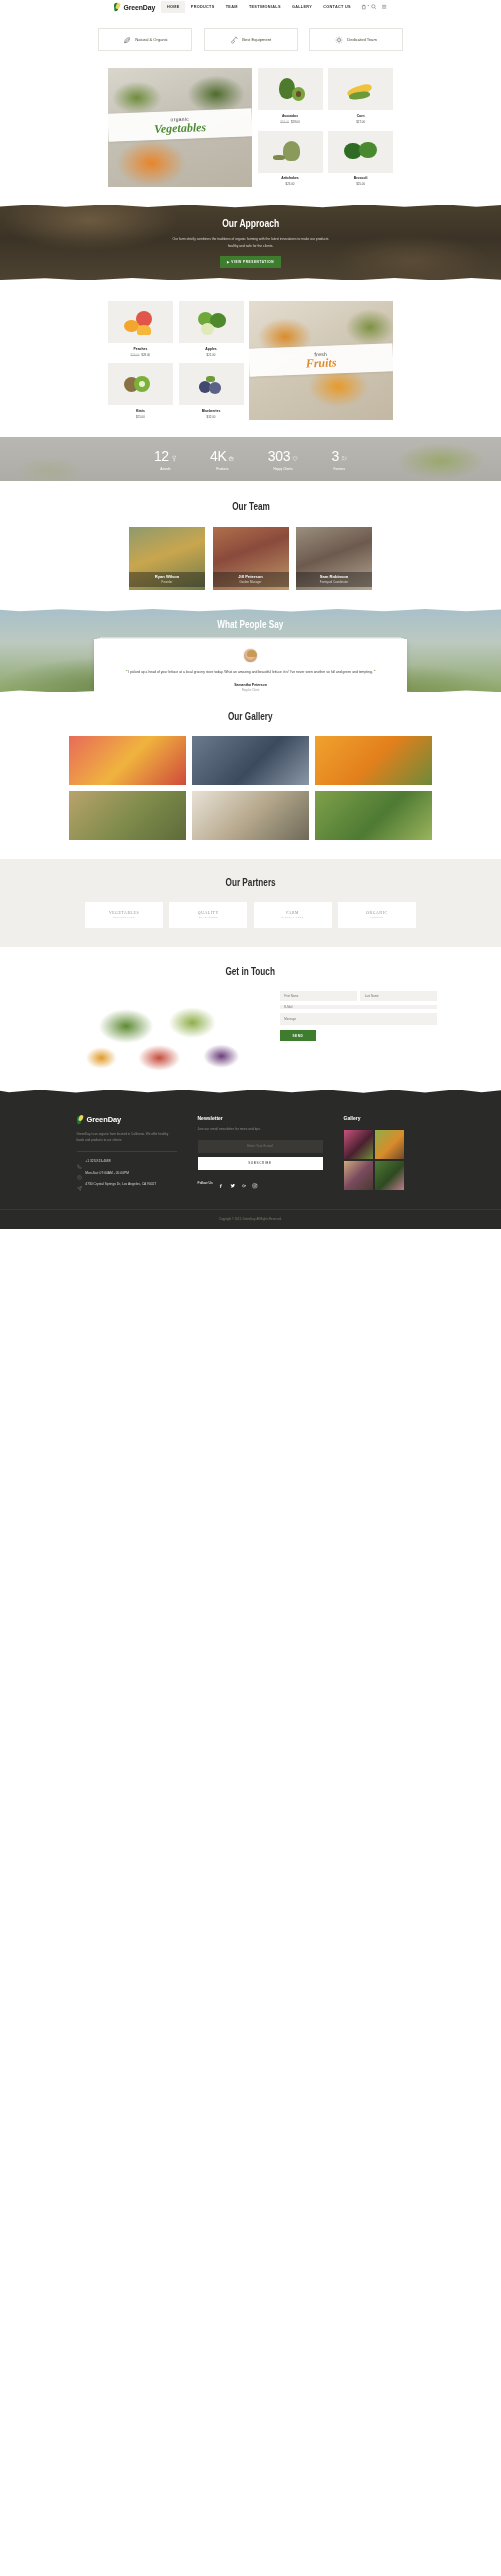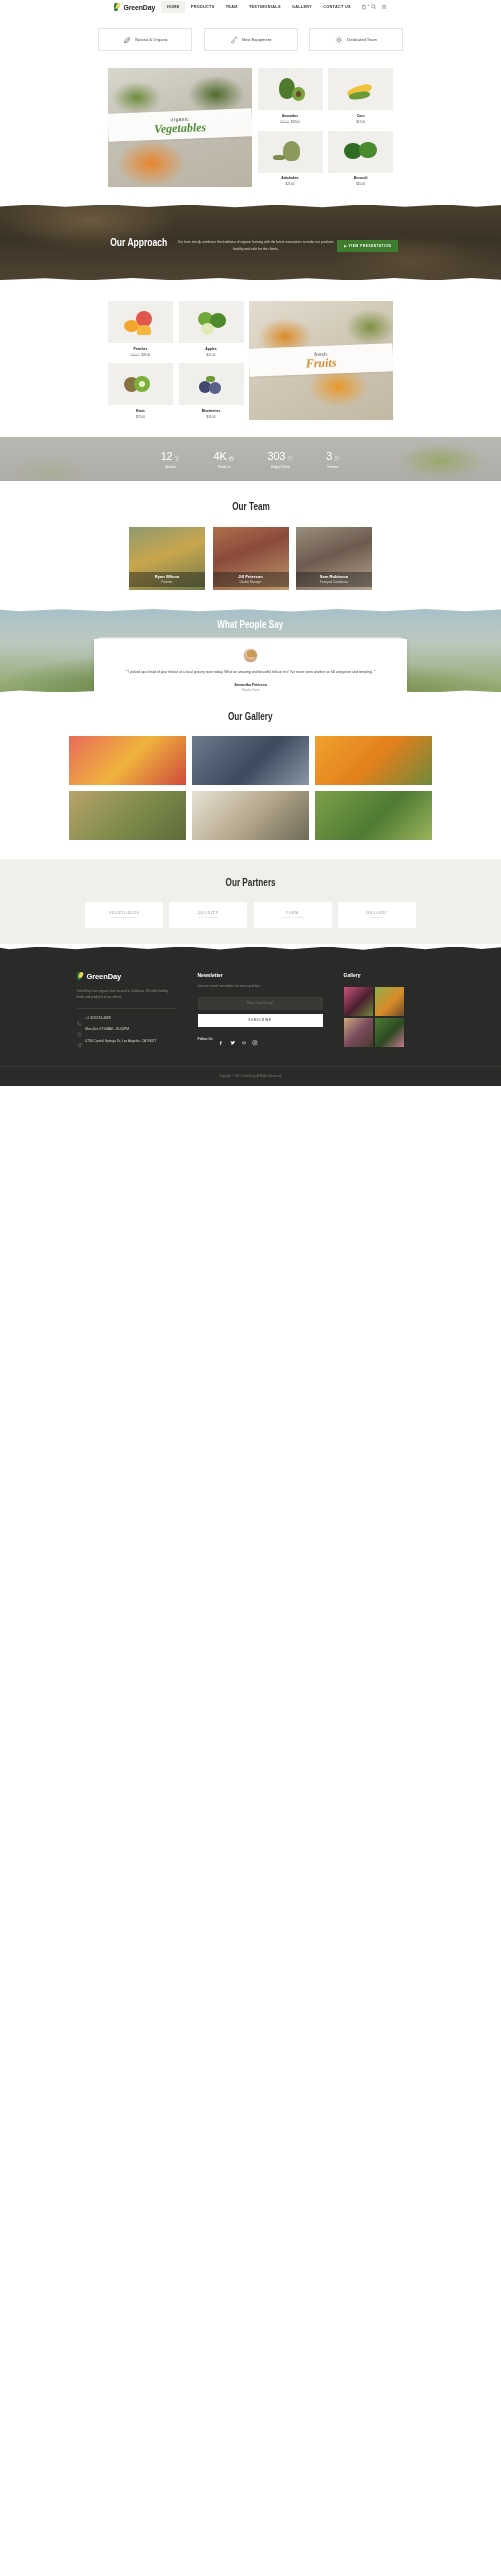--- a/index.html
+++ b/index.html
@@ -125,21 +125,21 @@
   .pcard .pr .old { text-decoration: line-through; color: #b4b4b4; margin-right: 1.9px; }
   .pcard .pr .new { color: #555; }
 
   
   .approach {
     height: 75px; position: relative; overflow: hidden;
     background:
       radial-gradient(ellipse 125px 44px at 18% 20%, #6c5a40 0%, rgba(108,90,64,0) 70%),
       radial-gradient(ellipse 113px 38px at 82% 75%, #5a4b35 0%, rgba(90,75,53,0) 70%),
       linear-gradient(180deg, #4a3f2e 0%, #3b3326 45%, #4e4332 100%);
-    display: flex; flex-direction: row; align-items: center; justify-content: center;
+    display: flex; flex-direction: column; align-items: center; justify-content: center;
   }
   .approach::before, .approach::after {
     content: ""; position: absolute; left: -6.3px; right: -6.3px; height: 6.3px;
     background: #fff;
   }
   .approach::before { top: -3.1px; clip-path: polygon(0 0,100% 0,100% 45%,94% 78%,88% 42%,80% 80%,72% 40%,64% 85%,55% 45%,47% 88%,38% 44%,30% 82%,22% 40%,14% 78%,7% 44%,0 80%); }
   .approach::after { bottom: -3.1px; clip-path: polygon(0 100%,100% 100%,100% 55%,93% 22%,86% 60%,78% 20%,70% 62%,61% 25%,52% 64%,44% 20%,35% 58%,27% 22%,18% 60%,10% 24%,0 58%); }
   .approach h2 {
     font-family: "Liberation Sans Narrow","Liberation Sans", sans-serif;
     font-size: 10.7px; color: #fff; font-weight: bold; transform: scaleX(.8);
@@ -170,21 +170,21 @@
     background:
       radial-gradient(ellipse 75px 31px at 88% 55%, #9aa86d 0%, rgba(154,168,109,0) 58%),
       radial-gradient(ellipse 56px 25px at 10% 80%, #a9ad96 0%, rgba(169,173,150,0) 60%),
       linear-gradient(180deg, #b9b7b1 0%, #aeaca6 100%);
     display: flex; align-items: center; justify-content: center; gap: 33px;
   }
   .counter { text-align: center; position: relative; z-index: 3; }
   .counter .row { display: flex; align-items: center; justify-content: center; gap: 1.9px; }
   .counter .num {
     font-family: "Liberation Sans Narrow","Liberation Sans", sans-serif;
-    font-size: 11px; color: #fff; font-weight: normal; letter-spacing: -0.3px;
+    font-size: 14px; color: #fff; font-weight: normal; letter-spacing: -0.3px;
   }
   .counter .cic { width: 6.3px; height: 6.9px; color: #fff; }
   .counter .lbl { font-size: 3.1px; color: #fff; margin-top: 2.5px; }
 
   
   .team { padding: 20px 15px 19px; text-align: center; background: #fff; }
   .sec-title {
     font-family: "Liberation Sans Narrow","Liberation Sans", sans-serif;
     font-size: 10px; color: #2d2d2d; font-weight: bold; transform: scaleX(.82);
     display: inline-block;
@@ -618,20 +618,35 @@
         <span class="pn">FARM</span>
         <span class="ps">NATURAL FOOD</span>
       </div>
       <div class="part">
         <span class="pn">ORGANIC</span>
         <span class="ps">PREMIUM</span>
       </div>
     </div>
   </div>
 
+  <div class="contact">
+    <div class="sec-title">Get in Touch</div>
+    <div class="contact-body">
+      <div class="basket"></div>
+      <div class="form">
+        <div class="two">
+          <input class="fld" placeholder="First Name" style="">
+          <input class="fld" placeholder="Last Name" style="">
+        </div>
+        <input class="fld" placeholder="E-Mail" style="">
+        <textarea class="fld msg" placeholder="Message" style=""></textarea>
+        <a href="#" class="btn-green">SEND</a>
+      </div>
+    </div>
+  </div>
 
   <div class="footer">
     <div class="footer-inner">
       <div class="fcol1">
         <div class="fbrand">
           <span class="leaf-logo">
               <span class="l1"></span>
               <span class="l2"></span>
             </span>
           <span class="brand-name">GreenDay</span>

